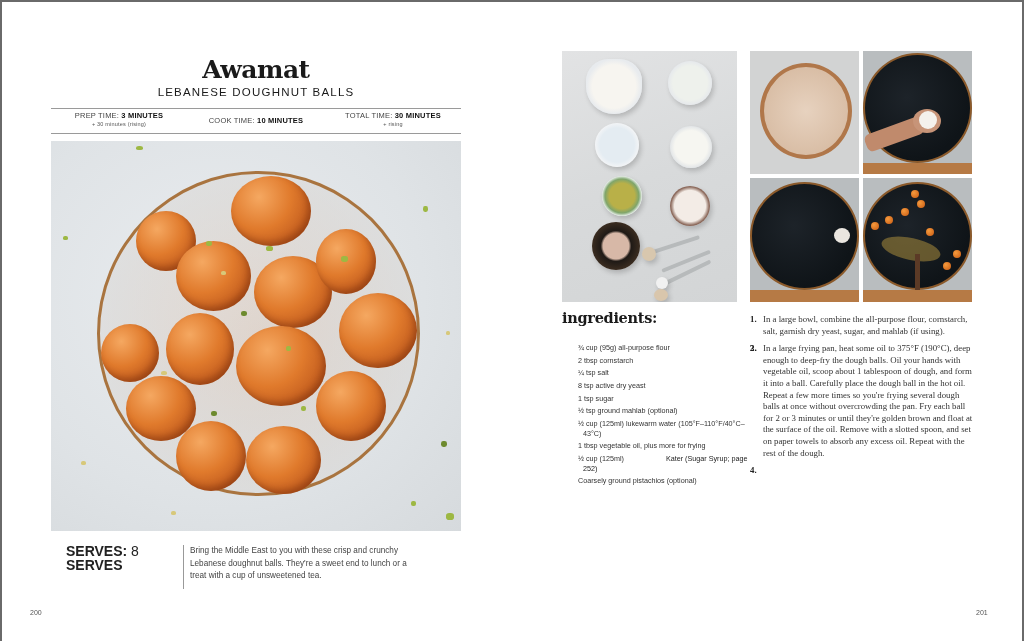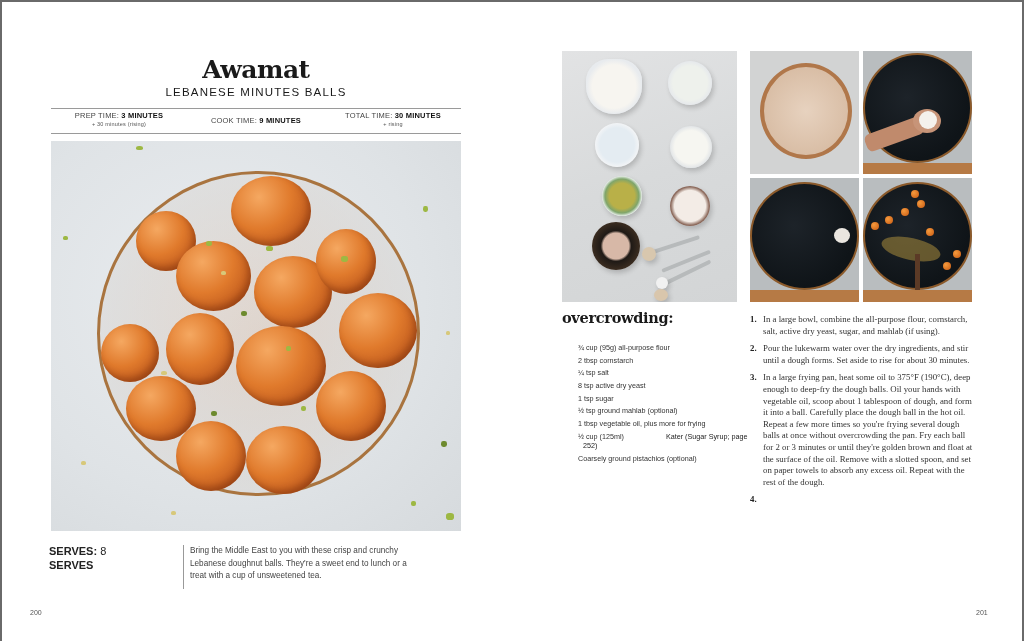--- a/index.html
+++ b/index.html
@@ -36,21 +36,21 @@
     background: radial-gradient(circle at 50% 50%, rgba(200,150,110,0.25), rgba(220,225,228,0.6));
   }
   .ball { position:absolute; border-radius:50%;
     background: radial-gradient(circle at 35% 30%, #f5a861 0%, #e07a2c 45%, #b9531a 85%, #8f3d12 100%);
     box-shadow: inset -3px -4px 6px rgba(90,30,5,0.35);
   }
   .crumb { position:absolute; border-radius:40%; background:#9db843; }
   .crumb.y { background:#d7c87a; }
   .crumb.d { background:#6d8a2e; }
 
-  .serves { position:absolute; left:49px; top:545px; font-size:11px; line-height:13.5px; color:#222; }
+  .serves { position:absolute; left:66px; top:545px; font-size:14px; line-height:13.5px; color:#222; }
   .serves b { font-weight:bold; }
   .vdiv { position:absolute; left:183px; top:545px; width:1px; height:44px; background:#999; }
   .desc { position:absolute; left:190px; top:545px; width:225px; font-size:8.2px; line-height:12.6px; color:#444; }
 
   .pgnum { position:absolute; top:609px; font-size:7px; color:#555; }
 
   
   .ingr-photo {
     position:absolute; left:562px; top:51px; width:175px; height:251px;
     background: linear-gradient(160deg,#e2e3e4 0%,#d8dadb 50%,#d3d5d6 100%); overflow:hidden;
@@ -78,30 +78,30 @@
   .steps li { position:relative; padding-left:13px; font-family:"Liberation Serif", serif; font-size:8.8px; line-height:11.6px; color:#333; margin-bottom:6px; }
   .steps li .num { position:absolute; left:0; top:0; font-weight:bold; color:#222; }
 </style>
 </head>
 <body>
 
 <div class="frame"></div>
 
 <div>
   <div class="title">Awamat</div>
-  <div class="subtitle">LEBANESE MINUTES BALLS</div>
+  <div class="subtitle">LEBANESE DOUGHNUT BALLS</div>
 
   <div class="rule" style="top:108px"></div>
   <div class="times">
     <div class="time" style="left:0;width:136px">
       <span class="lbl">PREP TIME: </span><b>3 MINUTES</b>
       <span class="sub">+ 30 minutes (rising)</span>
     </div>
     <div class="time" style="left:137px;width:136px;top:5px">
-      <span class="lbl">COOK TIME: </span><b>9 MINUTES</b>
+      <span class="lbl">COOK TIME: </span><b>10 MINUTES</b>
     </div>
     <div class="time" style="left:274px;width:136px">
       <span class="lbl">TOTAL TIME: </span><b>30 MINUTES</b>
       <span class="sub">+ rising</span>
     </div>
   </div>
   <div class="rule" style="top:133px"></div>
 
   <div class="hero" title="Bowl of syrup-glazed Lebanese doughnut balls topped with ground pistachios">
     <div class="bowl"></div>
@@ -192,34 +192,35 @@
       <div class="fry" style="left:8px;top:44px"></div>
       <div class="fry" style="left:63px;top:50px"></div>
       <div class="fry" style="left:90px;top:72px"></div>
       <div class="fry" style="left:80px;top:84px"></div>
       <div style="position:absolute;left:18px;top:60px;width:60px;height:22px;border-radius:50%;background:rgba(170,140,60,0.55);transform:rotate(12deg)"></div>
       <div style="position:absolute;left:52px;top:76px;width:5px;height:40px;background:#5b3a26"></div>
       <div style="position:absolute;left:0;top:112px;width:109px;height:12px;background:#b67a45"></div>
     </div>
   </div>
 
-  <div class="ingr-title">overcrowding:</div>
+  <div class="ingr-title">ingredients:</div>
   <ul class="ingr-list">
     <li>¾ cup (95g) all-purpose flour</li>
     <li>2 tbsp cornstarch</li>
     <li>¼ tsp salt</li>
     <li>8 tsp active dry yeast</li>
     <li>1 tsp sugar</li>
     <li>½ tsp ground mahlab (optional)</li>
+    <li>½ cup (125ml) lukewarm water (105°F–110°F/40°C–43°C)</li>
     <li>1 tbsp vegetable oil, plus more for frying</li>
     <li><span>½ cup (125ml) </span><b>Kater (Sugar Syrup; page 252)</b></li>
     <li>Coarsely ground pistachios (optional)</li>
   </ul>
 
   <ol class="steps">
-    <li><span class="num">1.</span><span>In a large bowl, combine the all-purpose flour, cornstarch, salt, active dry yeast, sugar, and mahlab (if using).</span></li>
-    <li><span class="num">2.</span><span>Pour the lukewarm water over the dry ingredients, and stir until a dough forms. Set aside to rise for about 30 minutes.</span></li>
+    <li><span class="num">1.</span><span>In a large bowl, combine the all-purpose flour, cornstarch, salt, garnish dry yeast, sugar, and mahlab (if using).</span></li>
+    <li><span class="num">2.</span></li>
     <li><span class="num">3.</span><span>In a large frying pan, heat some oil to 375°F (190°C), deep enough to deep-fry the dough balls. Oil your hands with vegetable oil, scoop about 1 tablespoon of dough, and form it into a ball. Carefully place the dough ball in the hot oil. Repeat a few more times so you're frying several dough balls at once without overcrowding the pan. Fry each ball for 2 or 3 minutes or until they're golden brown and float at the surface of the oil. Remove with a slotted spoon, and set on paper towels to absorb any excess oil. Repeat with the rest of the dough.</span></li>
     <li><span class="num">4.</span></li>
   </ol>
 
   <div class="pgnum" style="left:976px">201</div>
 </div>
 
 </body></html>

